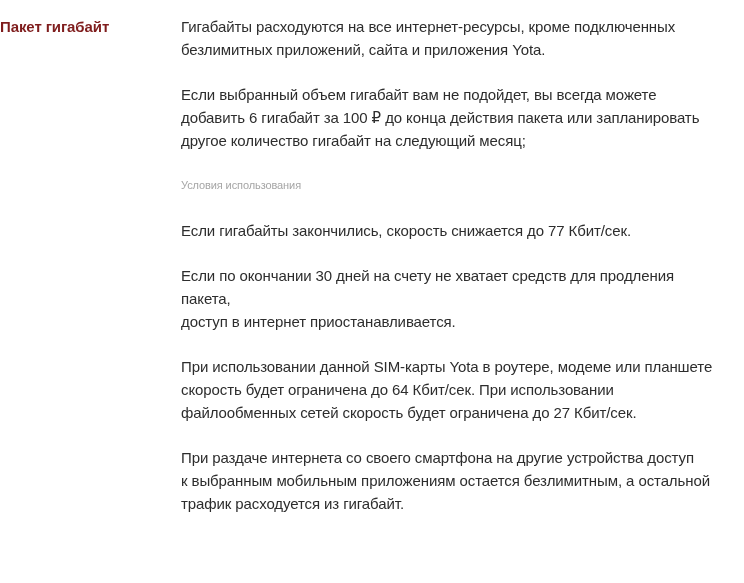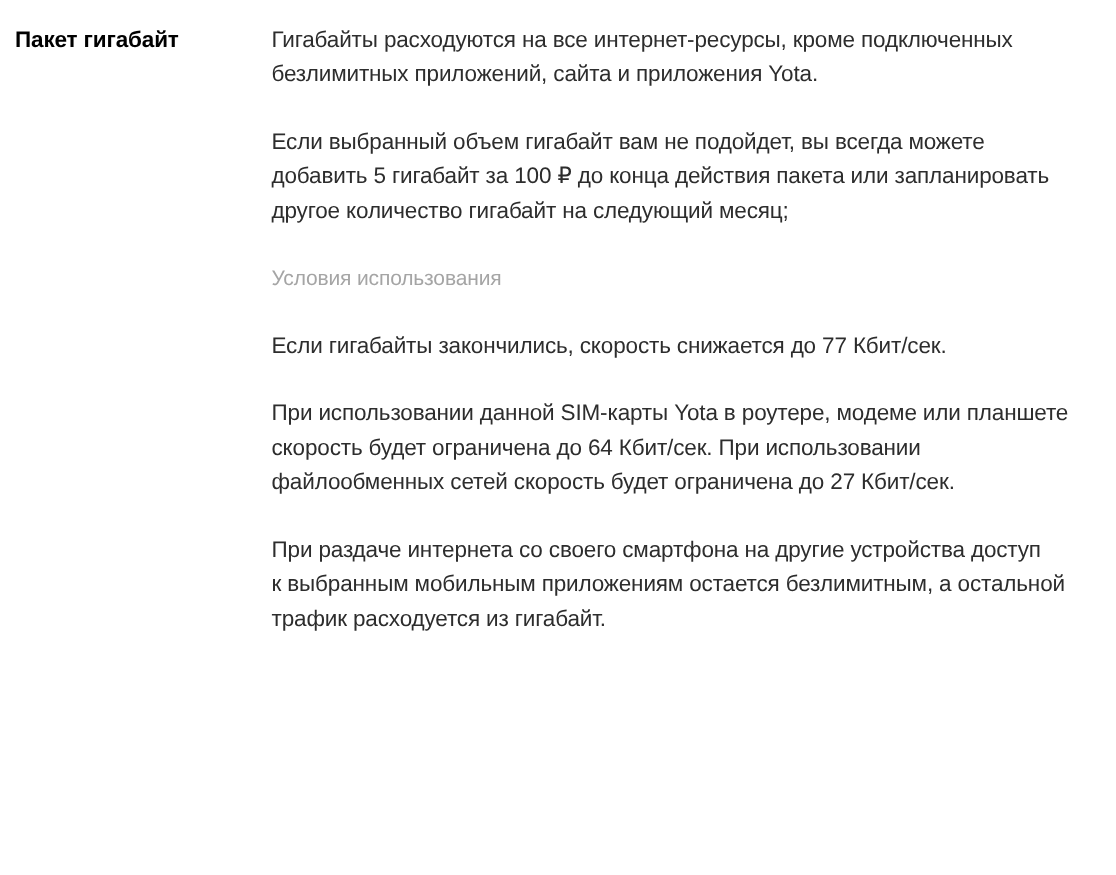--- a/index.html
+++ b/index.html
@@ -14,65 +14,66 @@
     font-family: "Liberation Sans", "DejaVu Sans", sans-serif;
   }
   .details-row {
     display: flex;
     align-items: flex-start;
     padding-top: 15px;
     box-sizing: border-box;
   }
   .term {
     width: 181px;
-    padding-left: 10px;
     box-sizing: border-box;
     flex-shrink: 0;
     font-size: 15px;
     line-height: 23px;
     font-weight: bold;
-    color: #000000;
+    color: #7f1d1d;
     letter-spacing: -0.1px;
   }
   .description {
     flex: 1;
     min-width: 0;
     padding-right: 24px;
   }
   .para {
     margin: 0 0 22px 0;
     font-size: 15px;
     line-height: 23px;
     color: #2d2d2d;
     letter-spacing: -0.1px;
     white-space: pre-line;
   }
   .subheading {
     margin: 0 0 22px 0;
-    font-size: 14px;
+    font-size: 11px;
     line-height: 23px;
     font-weight: normal;
     color: #a5a5a5;
     letter-spacing: -0.1px;
     white-space: pre-line;
   }
 </style>
 </head>
 <body>
 
 <div class="details-row">
   <div class="term">Пакет гигабайт</div>
   <div class="description">
     <p class="para">Гигабайты расходуются на все интернет-ресурсы, кроме подключенных
 безлимитных приложений, сайта и приложения Yota.</p>
     <p class="para">Если выбранный объем гигабайт вам не подойдет, вы всегда можете
-добавить 5 гигабайт за 100 ₽ до конца действия пакета или запланировать
+добавить 6 гигабайт за 100 ₽ до конца действия пакета или запланировать
 другое количество гигабайт на следующий месяц;</p>
     <h4 class="subheading">Условия использования</h4>
     <p class="para">Если гигабайты закончились, скорость снижается до 77 Кбит/сек.</p>
+    <p class="para">Если по окончании 30 дней на счету не хватает средств для продления пакета,
+доступ в интернет приостанавливается.</p>
     <p class="para">При использовании данной SIM-карты Yota в роутере, модеме или планшете
 скорость будет ограничена до 64 Кбит/сек. При использовании
 файлообменных сетей скорость будет ограничена до 27 Кбит/сек.</p>
     <p class="para">При раздаче интернета со своего смартфона на другие устройства доступ
 к выбранным мобильным приложениям остается безлимитным, а остальной
 трафик расходуется из гигабайт.</p>
   </div>
 </div>
 
 </body></html>

